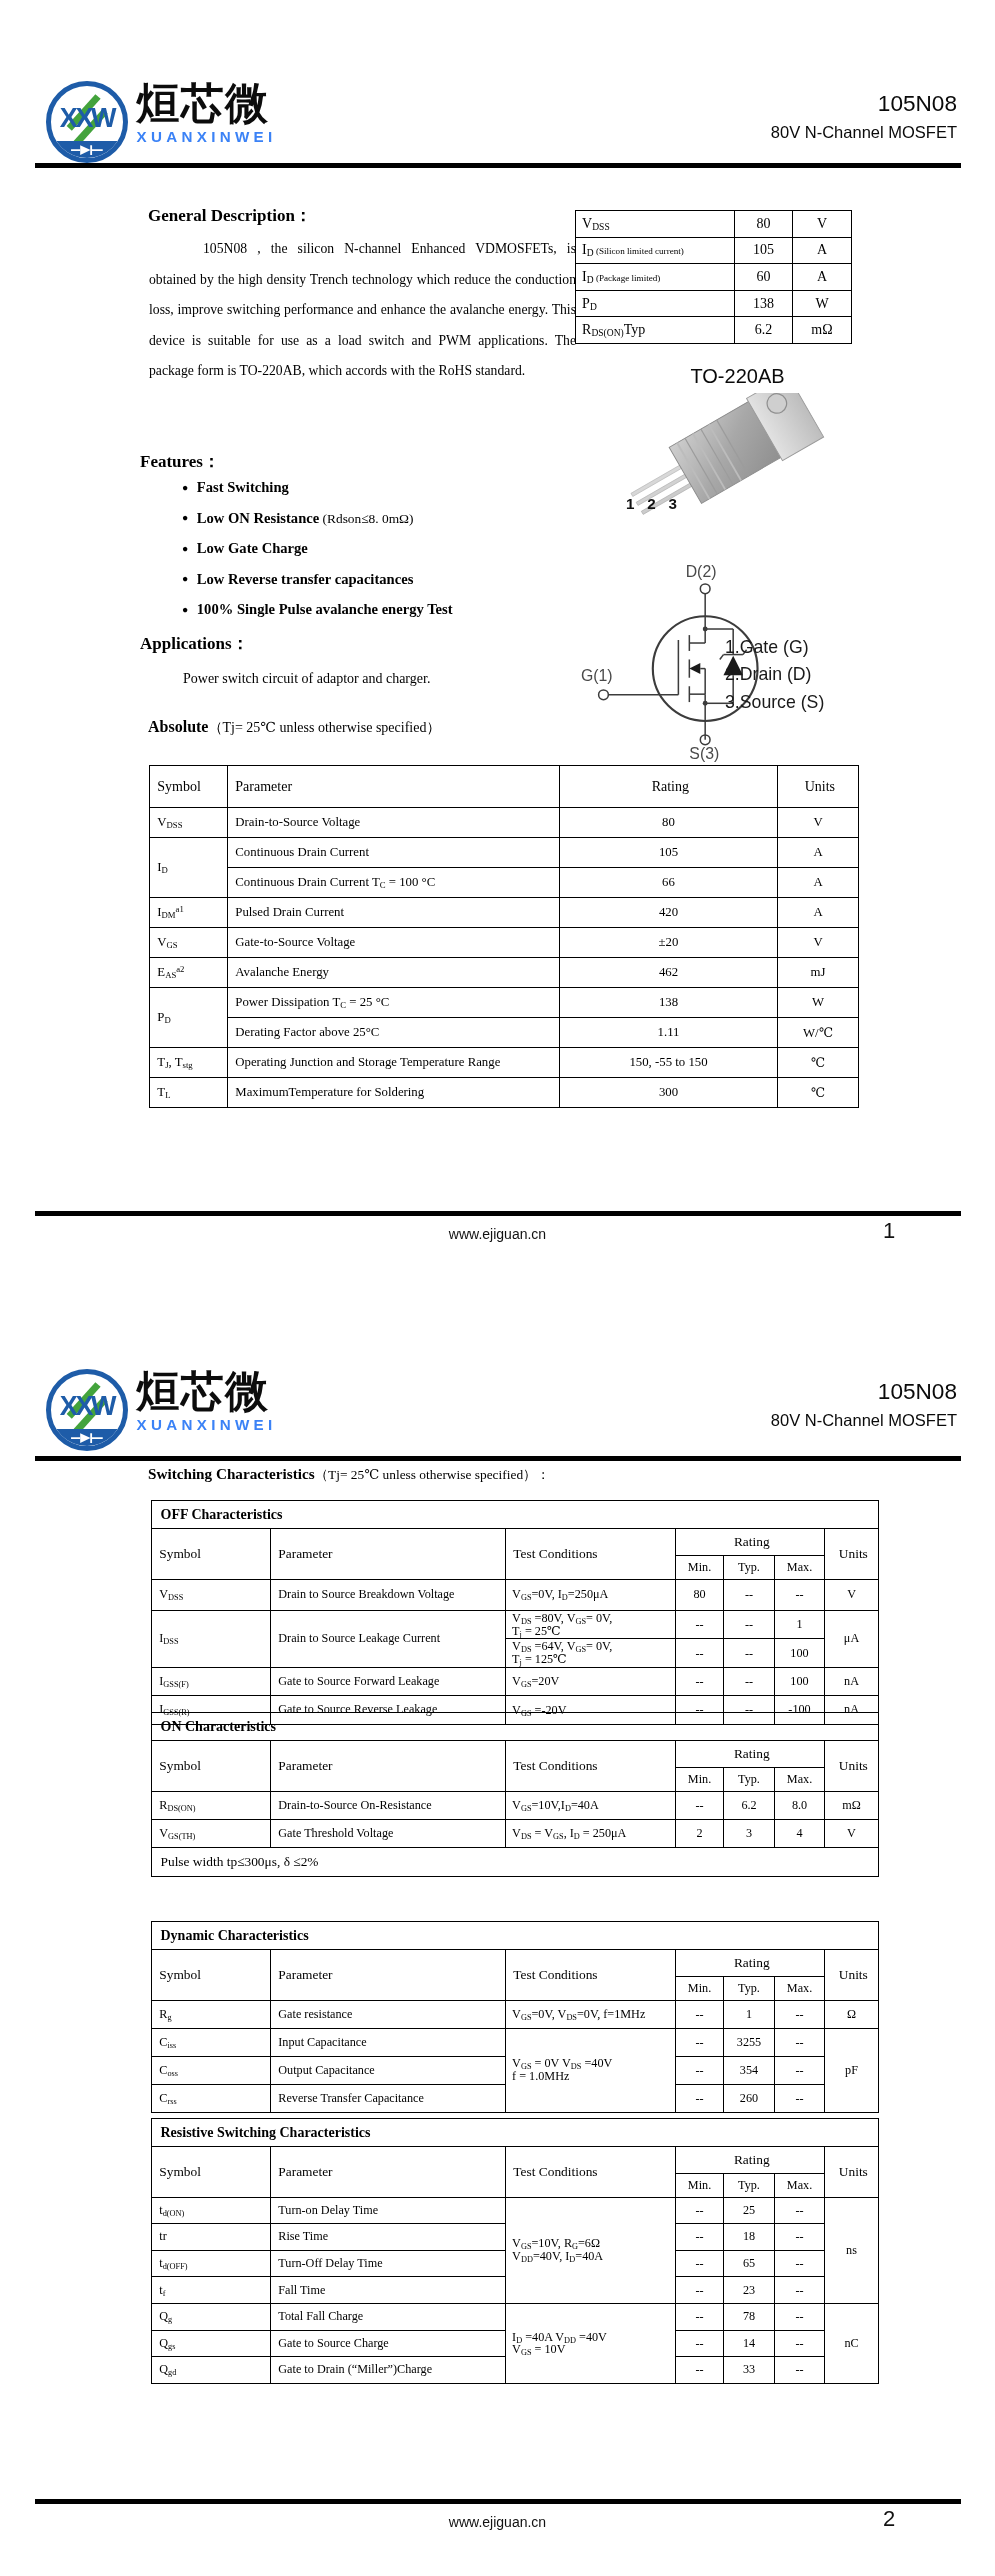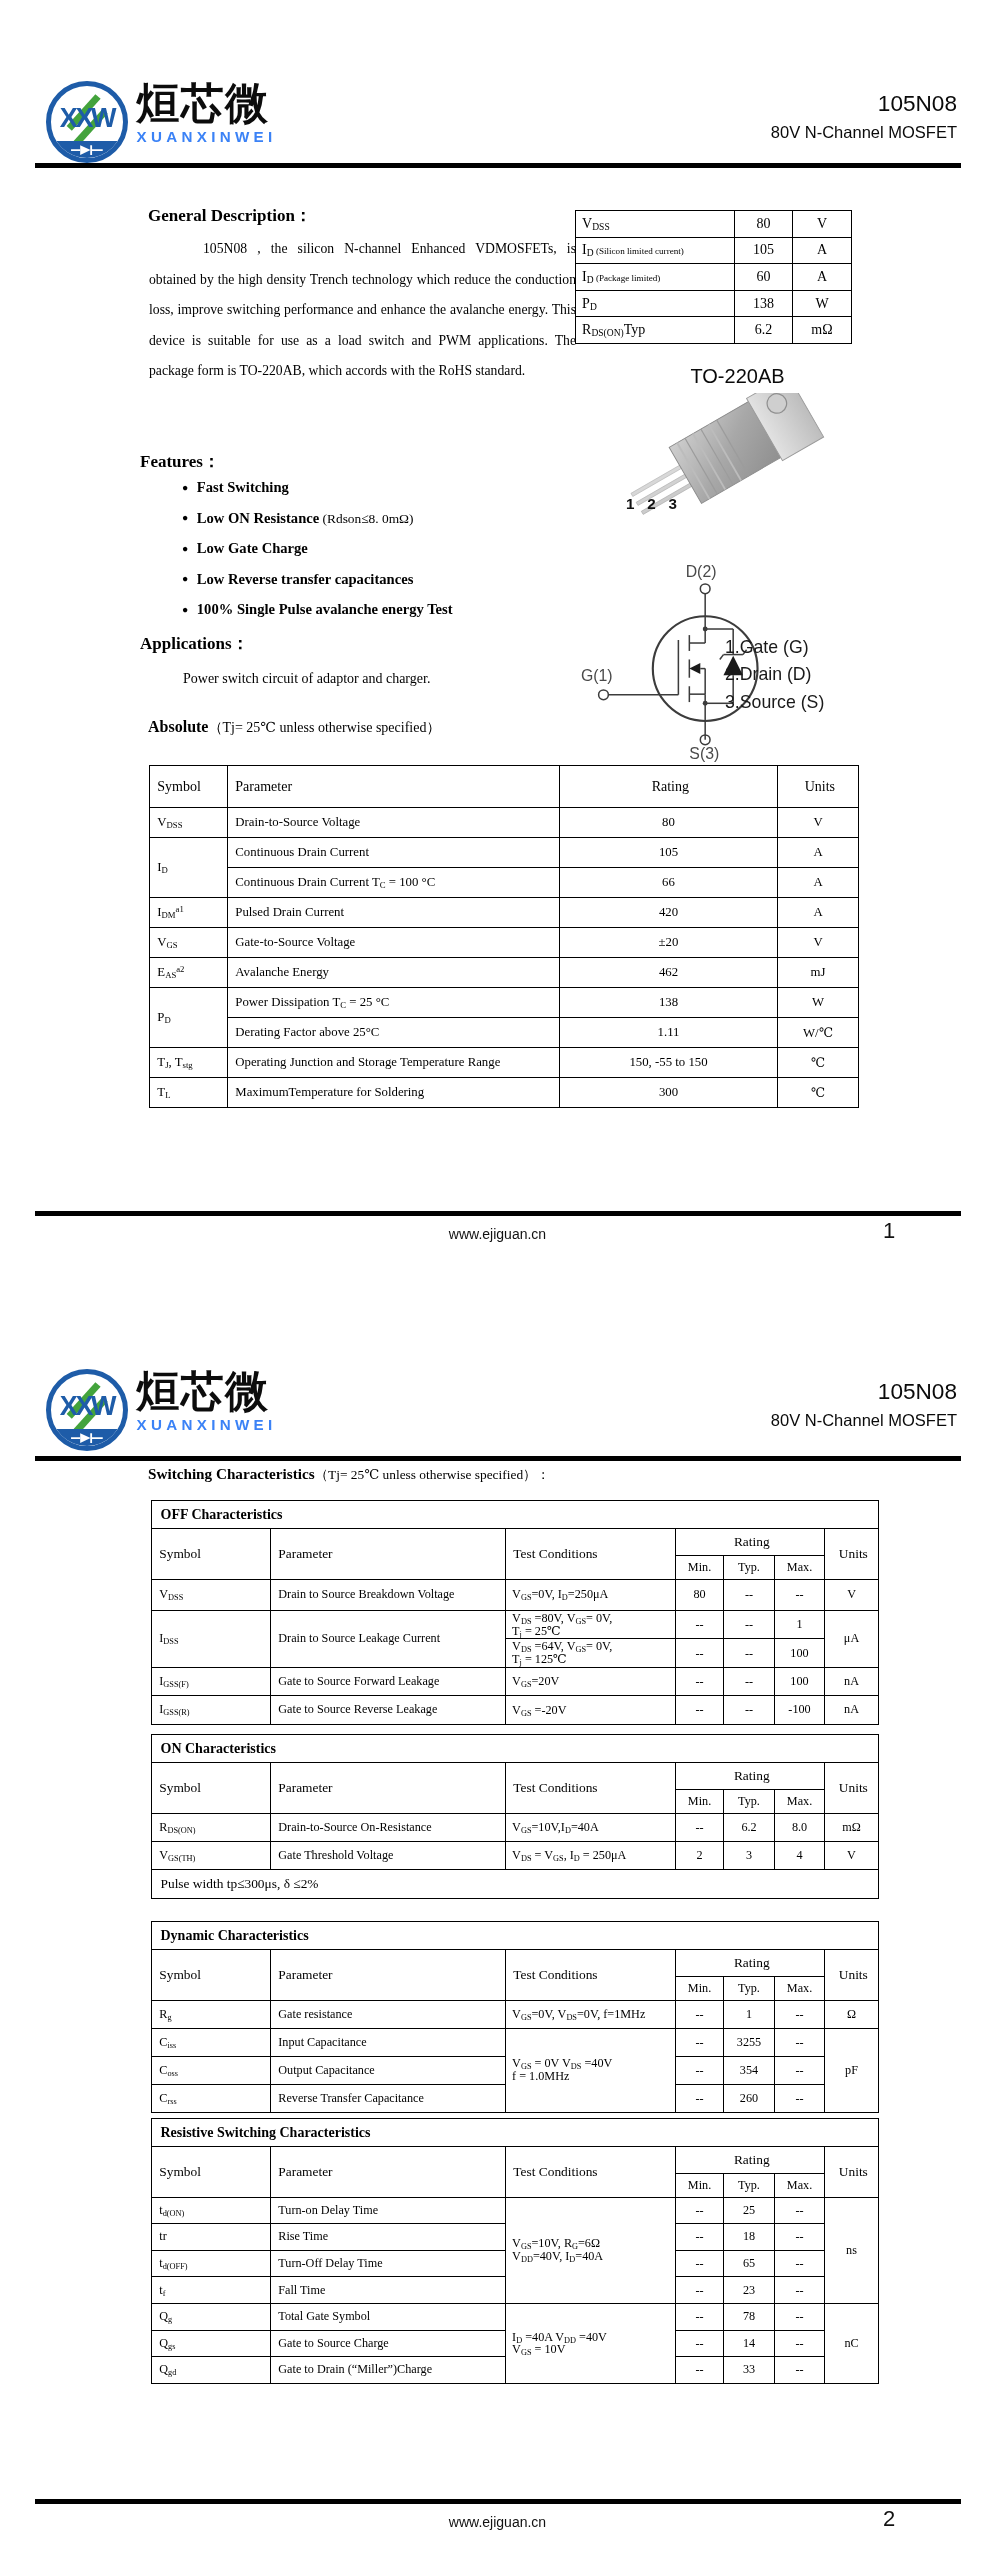--- a/index.html
+++ b/index.html
@@ -74,21 +74,21 @@
   .ec tr.h1 td{height:25.6px;text-align:left;padding-left:7.3px;font-size:13.4px;}
   .ec tr.h1 td.c{text-align:center;}
   .ec tr.h2 td{height:23px;text-align:center;font-size:12.2px;}
   .e-sym{font-size:13.4px;padding-left:7.3px !important;}
   .e-par{padding-left:7.3px !important;font-size:12.2px;border-radius:9px;}
   .e-cond{font-size:10px;line-height:12.8px;padding-left:6.1px !important;}
   .e-v{text-align:center;}
   .e-u{text-align:center;font-size:12.8px;}
   .off-tbl{top:212px;} .off-tbl td{height:27.4px;}
   .off-tbl tr.r1 td{height:30.5px;}
-  .on-tbl{top:446px;} .on-tbl td{height:27.4px;}
+  .on-tbl{top:424px;} .on-tbl td{height:27.4px;}
   .on-tbl tr.note td{height:28px;font-size:13.4px;padding-left:8.5px;}
   .dyn-tbl{top:633px;} .dyn-tbl td{height:27px;}
   .res-tbl{top:830px;} .res-tbl td{height:25.6px;}
 
   sub{font-size:68%;vertical-align:-2.4px;line-height:0;}
   sup{font-size:68%;vertical-align:4.3px;line-height:0;}
 </style>
 </head>
 <body>
 
@@ -588,21 +588,21 @@
     </tr>
     <tr>
       <td class="e-sym">t<sub>f</sub></td>
       <td class="e-par">Fall Time</td>
       <td class="e-v">--</td>
       <td class="e-v">23</td>
       <td class="e-v">--</td>
     </tr>
     <tr>
       <td class="e-sym">Q<sub>g</sub></td>
-      <td class="e-par">Total Gate Symbol</td>
+      <td class="e-par">Total Fall Charge</td>
       <td class="e-cond" rowspan="3">I<sub>D</sub> =40A    V<sub>DD</sub> =40V<br>V<sub>GS</sub> = 10V</td>
       <td class="e-v">--</td>
       <td class="e-v">78</td>
       <td class="e-v">--</td>
       <td class="e-u" rowspan="3">nC</td>
     </tr>
     <tr>
       <td class="e-sym">Q<sub>gs</sub></td>
       <td class="e-par">Gate to Source Charge</td>
       <td class="e-v">--</td>

